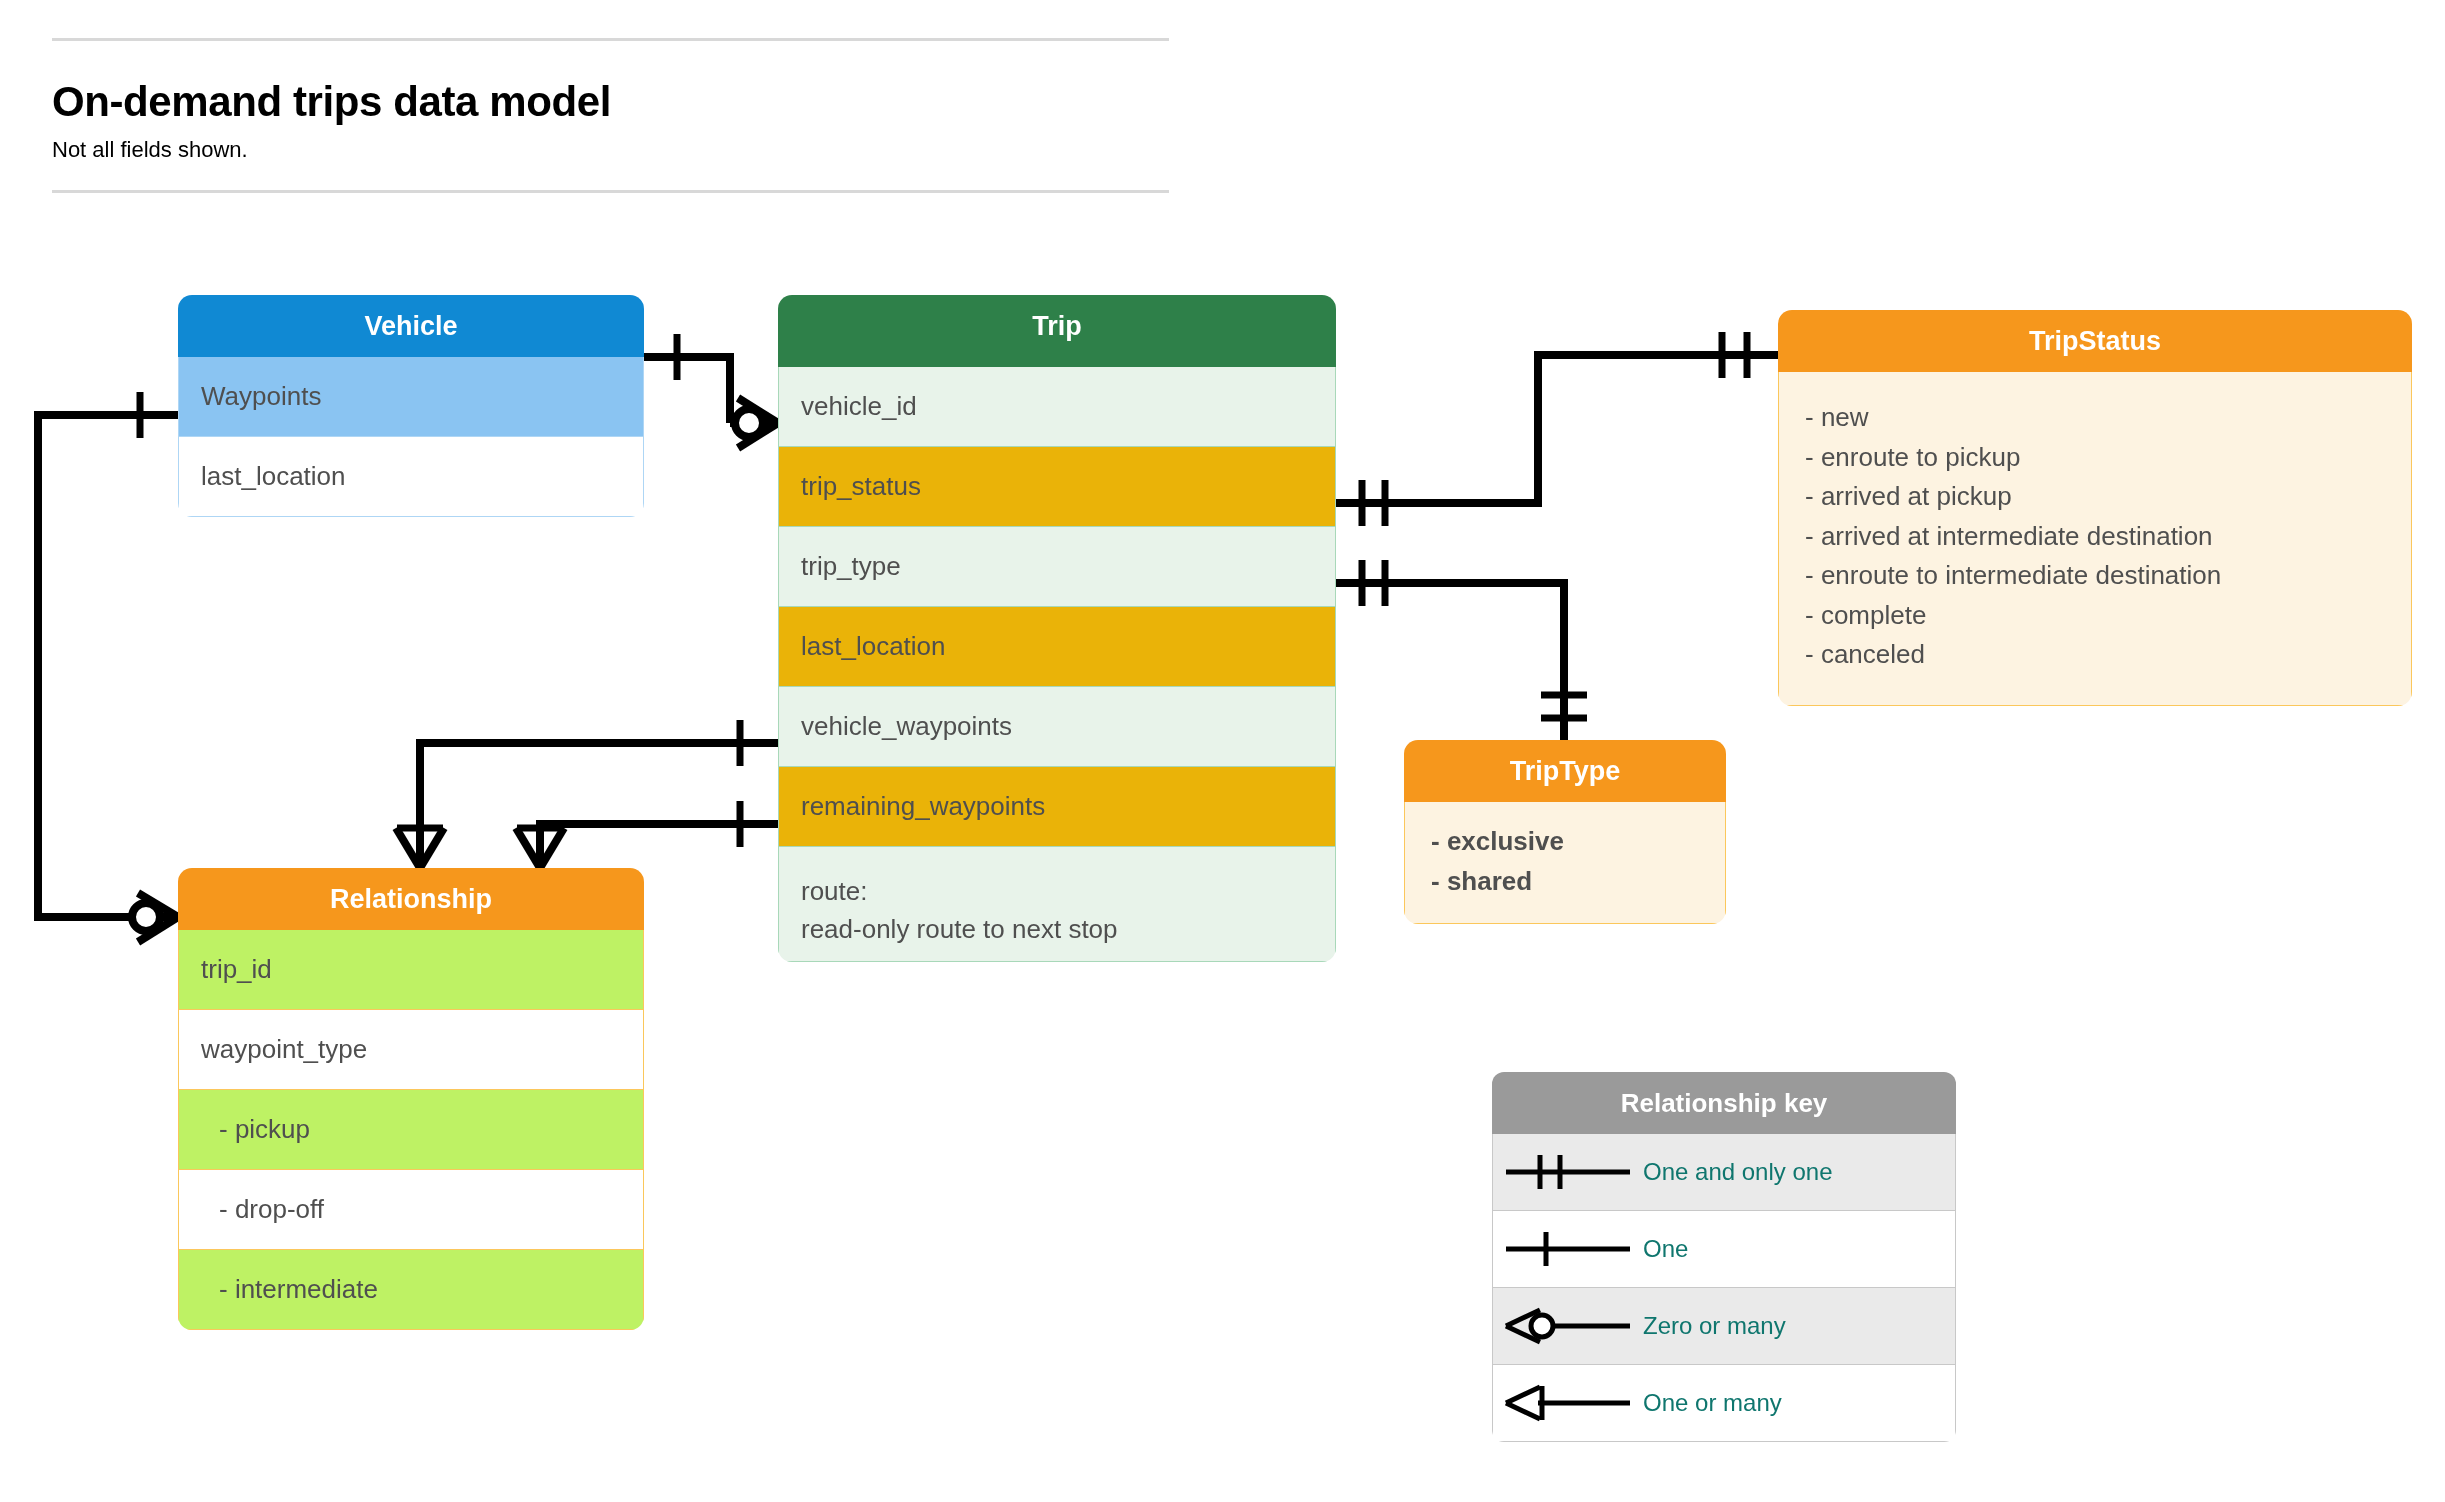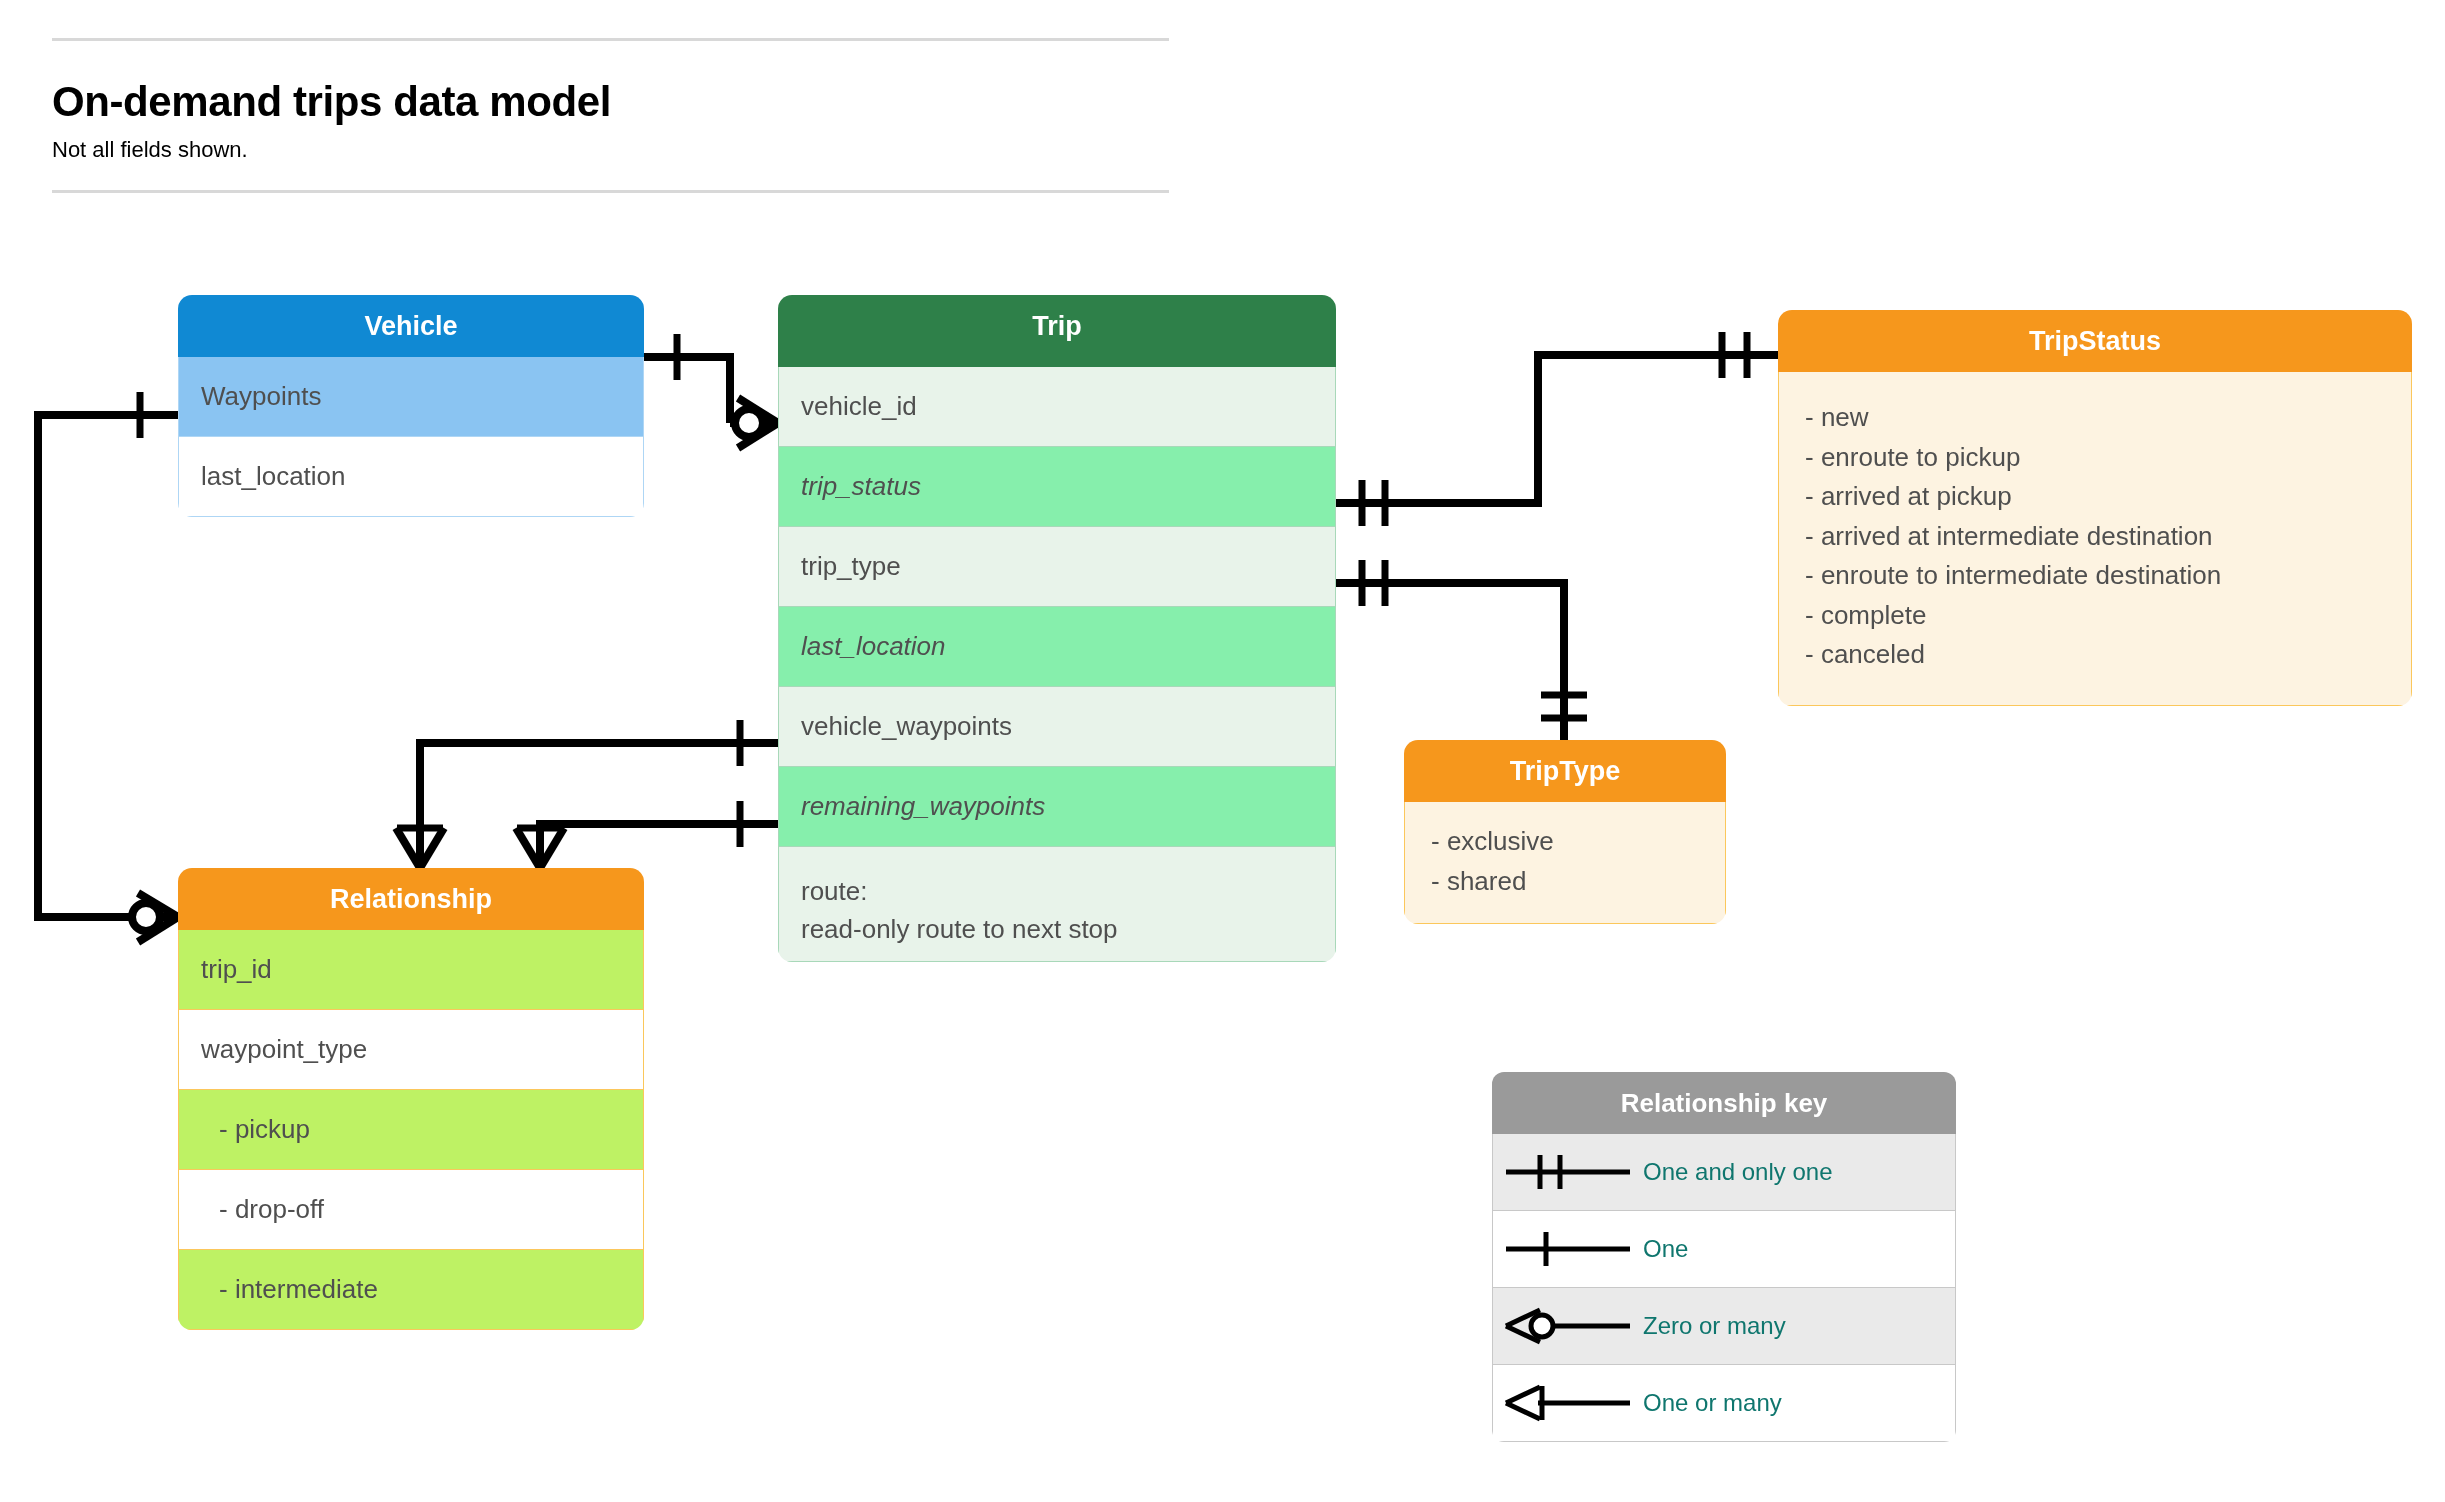--- a/index.html
+++ b/index.html
@@ -113,21 +113,21 @@
     background: #2e8049;
     height: 72px;
     line-height: 62px;
   }
   #ent-trip .row {
     border: 1px solid #a8d8b9;
     border-top: none;
     height: 80px;
   }
   #ent-trip .row.alt { background: #e8f3ea; }
-  #ent-trip .row.plain { background: #86efac; font-style: italic; }
+  #ent-trip .row.plain { background: #eab308; }
   #ent-trip .row.multiline {
     display: block;
     padding-top: 26px;
     height: 115px;
     line-height: 1.45;
   }
 
   
   #ent-tripstatus {
     left: 1778px; top: 310px; width: 634px;
@@ -155,20 +155,21 @@
     height: 62px;
     line-height: 62px;
   }
   #ent-triptype .enum-list {
     background: #fdf3e1;
     border: 1px solid #fbc75b;
     border-top: none;
     padding-top: 20px;
     padding-bottom: 22px;
     padding-left: 26px;
+    font-weight: bold;
   }
 
   
   #ent-tripwaypoint {
     left: 178px; top: 868px; width: 466px;
   }
   #ent-tripwaypoint .entity-title {
     background: #f6971c;
     height: 62px;
     line-height: 62px;

